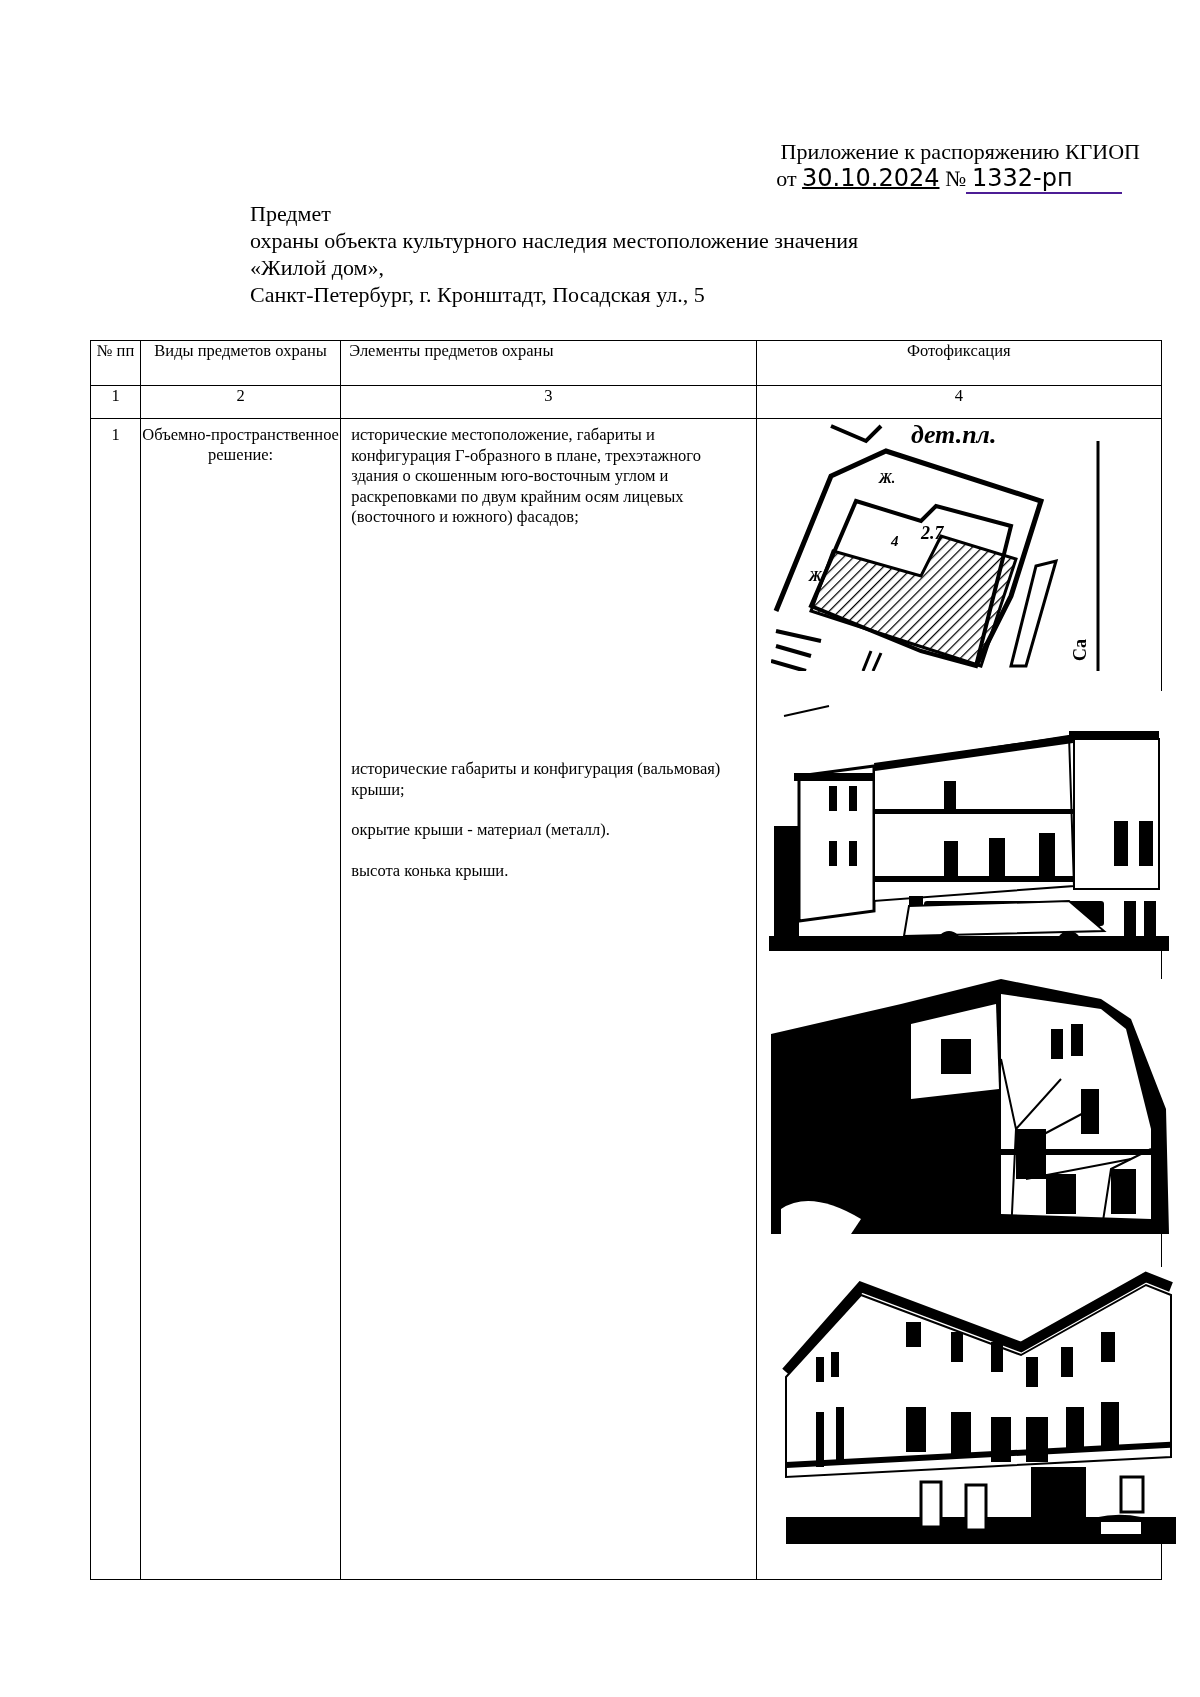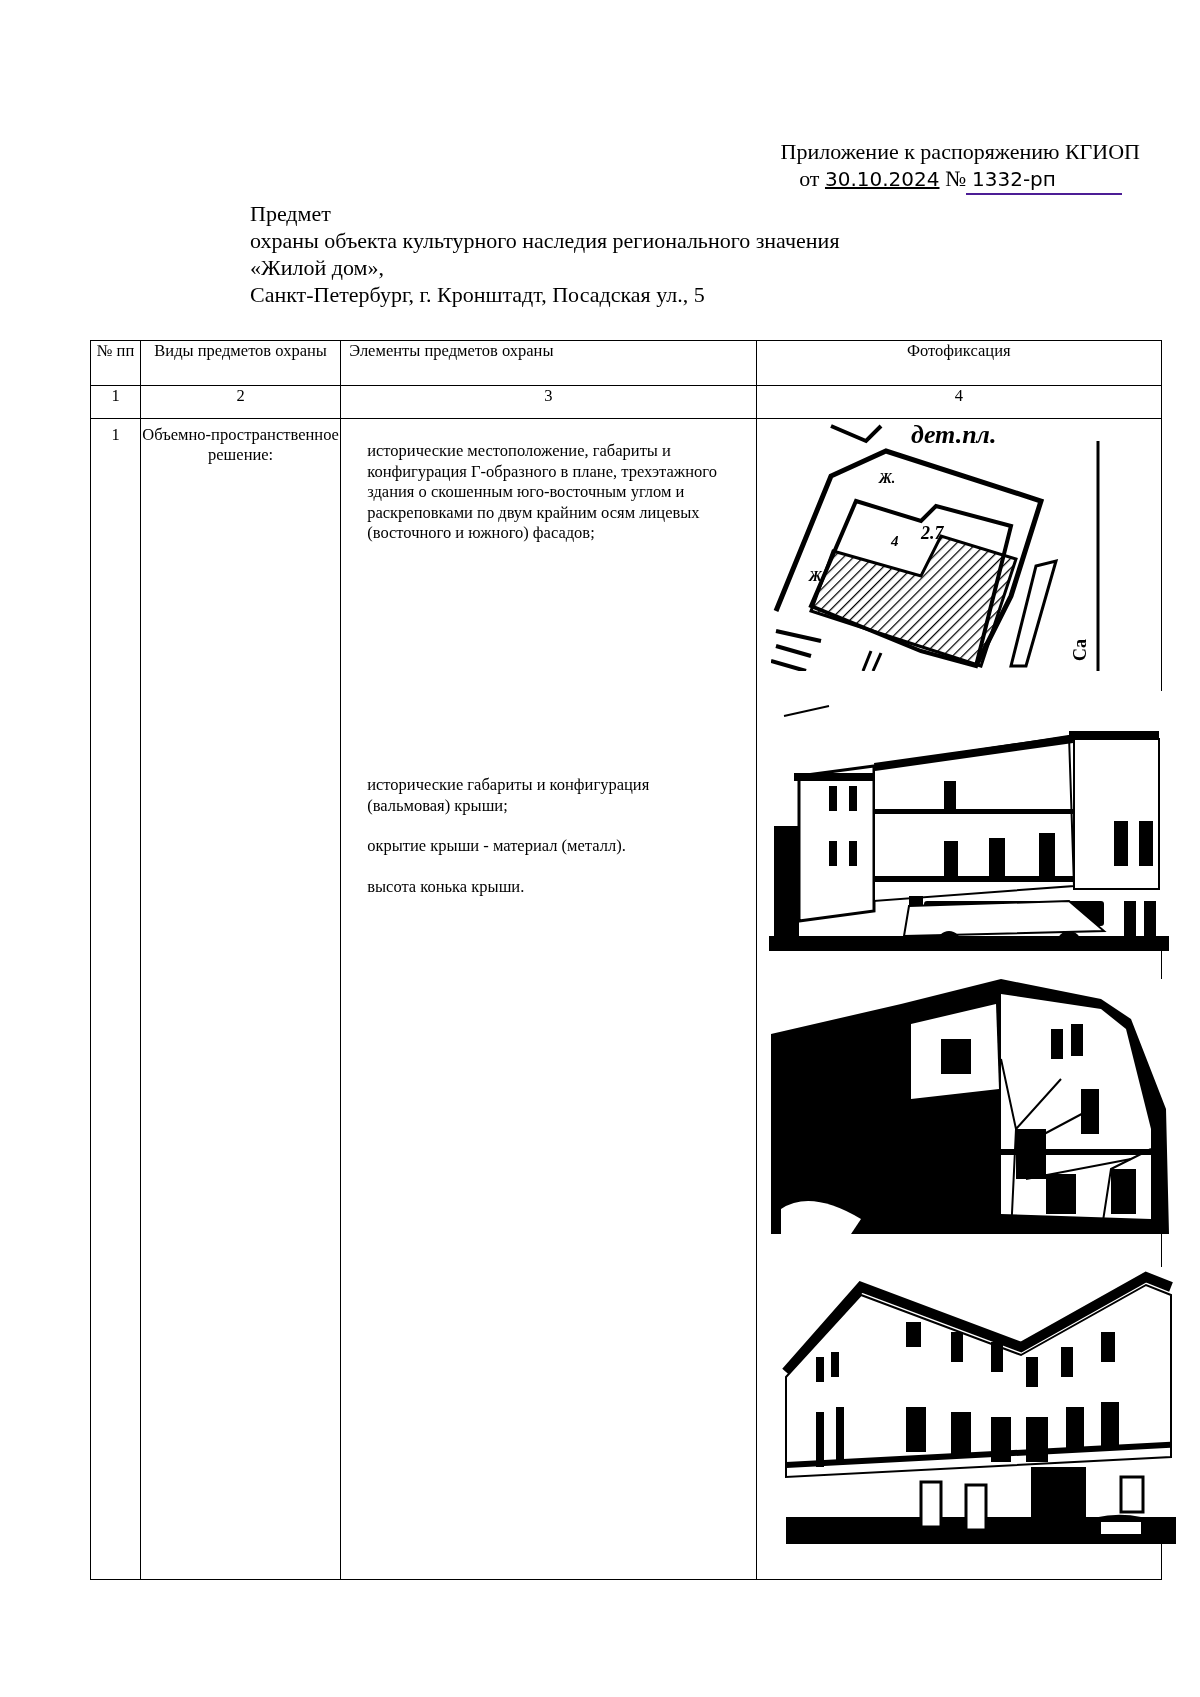--- a/index.html
+++ b/index.html
@@ -6,21 +6,21 @@
   body {
     width: 1200px; height: 1697px; position: relative; overflow: hidden;
     font-family: "Liberation Serif", "DejaVu Serif", serif; color: #000;
   }
   .appendix {
     position: absolute; left: 740px; top: 118px; width: 400px;
     font-size: 22px; line-height: 27px; text-align: right; margin-top: 20px;
   }
   .appendix .line2 { text-align: right; padding-right: 18px; }
   .hw {
-    font-family: "DejaVu Sans", sans-serif; font-size: 20px;
+    font-family: "DejaVu Sans", sans-serif; font-size: 24px;
     text-decoration: underline; text-decoration-thickness: 2px;
     letter-spacing: 0px;
   }
   .hw-num { display: inline-block; min-width: 150px; text-align: left; border-bottom: 2px solid #4c1d95; text-decoration: none; padding-left: 6px; }
   .title {
     position: absolute; left: 250px; top: 200px; width: 770px;
     text-align: left; font-size: 22px; line-height: 27px;
   }
   table.main {
     position: absolute; left: 90px; top: 340px; width: 1072px; height: 1240px;
@@ -31,21 +31,21 @@
   }
   .col1 { width: 50px; }
   .col2 { width: 200px; }
   .col3 { width: 415px; }
   .col4 { width: 405px; }
   .hdr th { height: 44px; padding-top: 3px; text-align: center; line-height: 20px; }
   .hdr th.left { text-align: left; padding-left: 8px; }
   .nums td { height: 32px; text-align: center; line-height: 20px; padding-top: 2px; }
   .body td.c { text-align: center; padding-top: 6px; line-height: 20px; }
   .body td.elems { padding: 6px 8px 0 10px; line-height: 20.5px; position: relative; }
-  .elems p { margin: 16px; }
+  .elems p { margin: 0; }
   .elems .g1 { position: absolute; left: 10px; top: 6px; width: 390px; }
   .elems .g2 { position: absolute; left: 10px; top: 340px; width: 390px; }
   .elems .g2 p { margin-bottom: 20px; }
   .photos { position: relative; }
   .photo {
     position: absolute; background: #bef264; overflow: hidden;
   }
   .photo svg { width: 100%; height: 100%; display: block; }
 </style>
 </head>
@@ -55,21 +55,21 @@
   <div>Приложение к распоряжению КГИОП</div>
   <div class="line2">
     <span>от</span>
     <span class="hw">30.10.2024</span>
     <span>№</span><span class="hw hw-num">1332-рп</span>
   </div>
 </div>
 
 <div class="title">
   <div>Предмет</div>
-  <div>охраны объекта культурного наследия регионального значения</div>
+  <div>охраны объекта культурного наследия местоположение значения</div>
   <div>«Жилой дом»,</div>
   <div>Санкт-Петербург, г. Кронштадт, Посадская ул., 5</div>
 </div>
 
 <table class="main">
   <colgroup>
     <col class="col1">
       <col class="col2">
       <col class="col3">
       <col class="col4">

